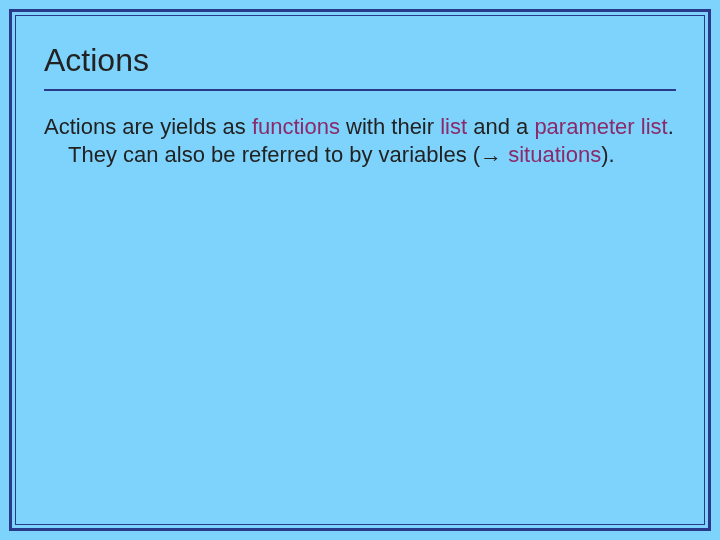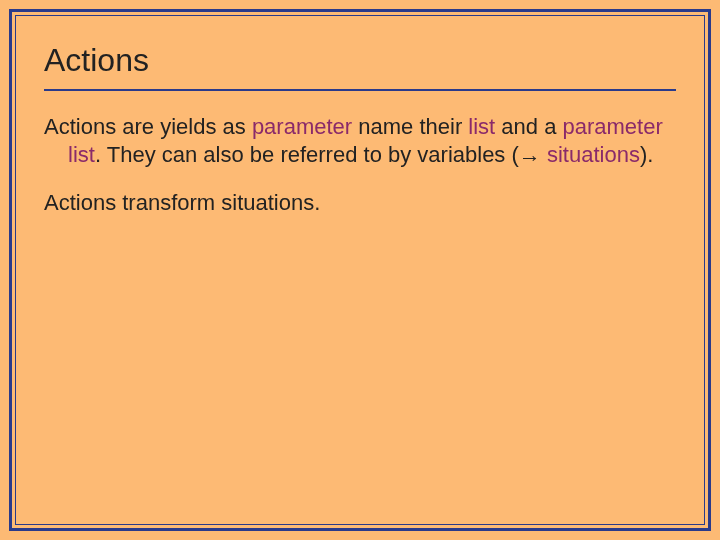--- a/index.html
+++ b/index.html
@@ -1,20 +1,20 @@
 <!DOCTYPE html>
 <html><head>
 <meta charset="utf-8">
 <style>
   * { margin: 0; padding: 0; box-sizing: border-box; }
   html, body { width: 720px; height: 540px; background: #ffffff; font-family: Arial, Helvetica, sans-serif; }
   .slide {
     width: 720px;
     height: 540px;
-    background: #fdba74;
+    background: #7dd3fc;
     position: relative;
     padding: 9px;
   }
   .outer-border {
     width: 100%;
     height: 100%;
     border: 3px solid #2a3a8a;
     padding: 3px;
   }
   .inner-border {
@@ -56,29 +56,24 @@
   <div class="outer-border">
     <div class="inner-border">
 
       <h1 class="title">Actions</h1>
       <hr class="title-rule">
 
       <div class="body">
 
         <p>
           <span class="indent-wrap">
-            <span>Actions are yields as </span><span class="kw">parameter</span><span> name their </span><span class="kw">list</span><span> and a </span><span class="kw">parameter list</span><span>. They can also be referred to by variables (</span><span>→</span><span> </span><span class="kw">situations</span><span>).</span>
+            <span>Actions are yields as </span><span class="kw">functions</span><span> with their </span><span class="kw">list</span><span> and a </span><span class="kw">parameter list</span><span>. They can also be referred to by variables (</span><span>→</span><span> </span><span class="kw">situations</span><span>).</span>
           </span>
         </p>
 
-        <p>
-          <span class="indent-wrap">
-            <span>Actions transform situations.</span>
-          </span>
-        </p>
 
 
 
       </div>
 
     </div>
   </div>
 </div>
 
 </body></html>

